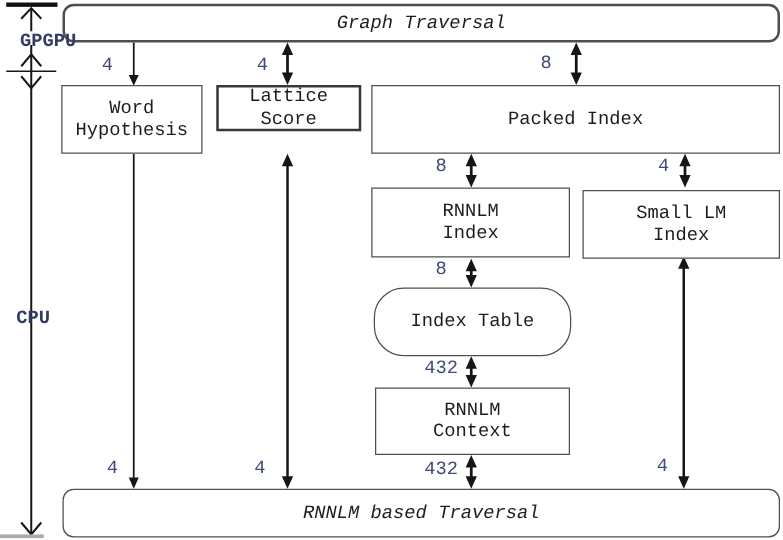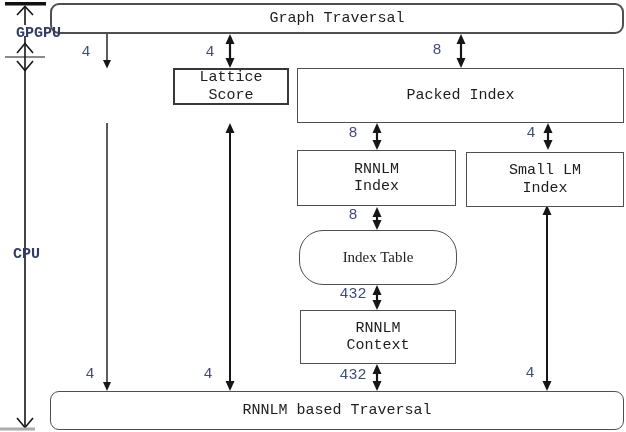--- a/index.html
+++ b/index.html
@@ -2,22 +2,22 @@
 <html><head>
 <meta charset="utf-8">
 <style>
   html,body{margin:0;padding:0;background:#ffffff;}
   .stage{position:relative;width:626px;height:432px;background:#ffffff;overflow:hidden;
          font-family:"Liberation Mono",monospace;}
   .layer{position:absolute;left:0;top:0;}
   .box{position:absolute;box-sizing:border-box;background:#ffffff;border:1.6px solid #4f4f4f;
        display:flex;align-items:center;justify-content:center;text-align:center;
        font:15px/17.5px "Liberation Mono",monospace;color:#1d1d1d;white-space:pre-line;}
-  .rounded{border-radius:9px;}
-  .rounded-lg{border-radius:24px;font-family:Liberation Serif, serif;}
+  .rounded{border-radius:9px;font-style:italic;}
+  .rounded-lg{border-radius:24px;}
   .thick{border-width:2.5px;border-color:#383838;}
   .num{position:absolute;font:15px/16px "Liberation Mono",monospace;color:#3f4c78;
        text-align:center;height:16px;}
   .w16{width:16px;} .w32{width:32px;}
   .region{position:absolute;font:15px/16px "Liberation Mono",monospace;font-weight:bold;
           color:#323c60;}
 </style>
 </head>
 <body>
 
@@ -99,20 +99,22 @@
       <line x1="25" y1="36" x2="25" y2="427"></line>
       <polyline points="17,61 25,70.5 33,61"></polyline>
       <polyline points="17,53 25,43.5 33,53"></polyline>
       <polyline points="17,418 25,427.5 33,418"></polyline>
       <rect x="0" y="427.5" width="35" height="3" fill="#ababab" stroke="none"></rect>
     </g>
   </svg>
 
   <div class="box rounded" style="left:50px;top:3px;width:574px;height:31px;border-width:2px">Graph Traversal</div>
 
+  <div class="box" style="left:49px;top:68px;width:113px;height:55px">Word
+Hypothesis</div>
 
   <div class="box thick" style="left:173px;top:68px;width:116px;height:37px">Lattice
 Score</div>
 
   <div class="box" style="left:297px;top:68px;width:327px;height:55px">Packed Index</div>
 
   <div class="box" style="left:297px;top:150px;width:159px;height:56px">RNNLM
 Index</div>
 
   <div class="box" style="left:466px;top:152px;width:158px;height:55px">Small LM

